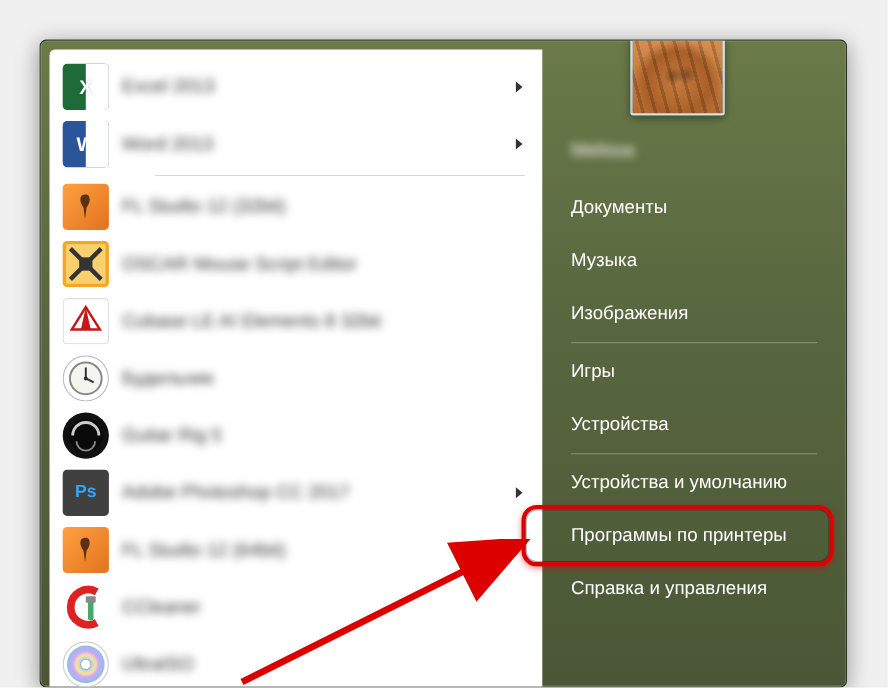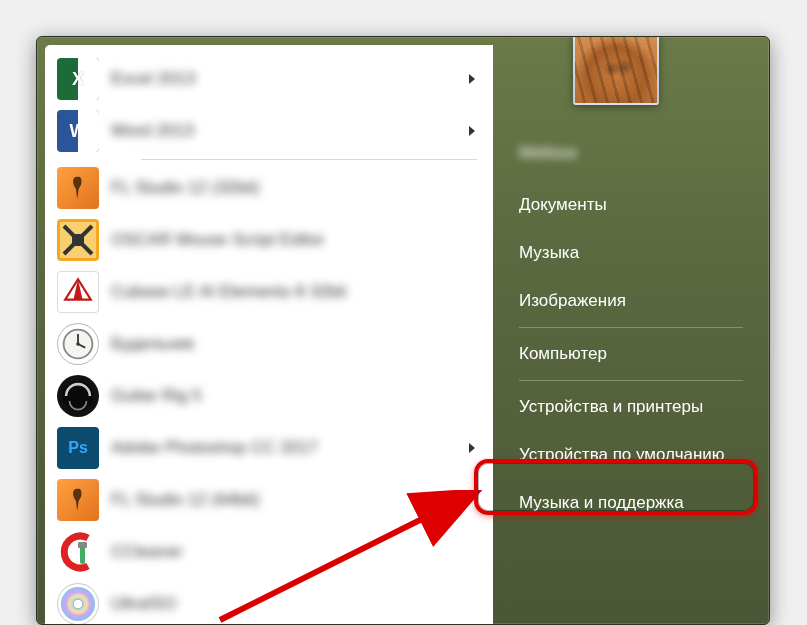--- a/index.html
+++ b/index.html
@@ -71,21 +71,21 @@
       border-left: 6px solid #333;
       margin-right: 6px;
     }
     .separator {
       height: 1px;
       background: #d8d8d8;
       margin: 2px 10px 2px 90px;
     }
     .right-panel {
       flex: 1;
-      padding: 28px 16px 0 26px;
+      padding: 12px 16px 0 26px;
       position: relative;
       border-radius: 20px;
     }
     .user-tile {
       position: absolute;
       top: -4px;
       right: 110px;
       width: 86px;
       height: 72px;
       background: linear-gradient(180deg,#a8c5d6,#7a9ab0);
@@ -157,21 +157,21 @@
     .ic-excel::before { content:''; position:absolute; right:0; top:0; bottom:0; width:50%; background:#fff; }
     .ic-excel span { position:relative; z-index:1; text-shadow:0 0 2px rgba(0,0,0,0.3); }
     .ic-word { background:#2a5699; }
     .ic-word::before { content:''; position:absolute; right:0; top:0; bottom:0; width:50%; background:#fff; }
     .ic-word span { position:relative; z-index:1; }
     .ic-fl { background:linear-gradient(135deg,#ffa040,#e2731f); }
     .ic-oscar { background:#f5a623; }
     .ic-cubase { background:#fff; box-shadow: inset 0 0 0 1px #ddd; }
     .ic-clock { background:#fff; box-shadow: inset 0 0 0 1px #bbb; border-radius:50%; }
     .ic-guitar { background:#111; border-radius:50%; color:#ddd; }
-    .ic-ps { background:#0c4a6e; }
+    .ic-ps { background:#404040; }
     .ic-ccleaner { background:#fff; }
     .ic-ultraiso { background:#fff; border-radius:50%; box-shadow: inset 0 0 0 1px #ccc; }
   </style>
 </head>
 <body>
 
 <div class="start-menu">
   <div class="left-panel">
 
     <div class="program-item">
@@ -297,25 +297,26 @@
   <div class="right-panel">
     <div class="user-tile">
       <div class="tiger"></div>
     </div>
     <div class="user-name">Melissa</div>
 
     <div class="right-item">Документы</div>
     <div class="right-item">Музыка</div>
     <div class="right-item">Изображения</div>
     <div class="right-separator"></div>
-    <div class="right-item">Компьютер</div>
+    <div class="right-item">Игры</div>
+    <div class="right-item">Устройства</div>
     <div class="right-separator"></div>
-    <div class="right-item">Устройства и принтеры</div>
-    <div class="right-item">Устройства по умолчанию</div>
-    <div class="right-item">Музыка и поддержка</div>
+    <div class="right-item">Устройства и умолчанию</div>
+    <div class="right-item">Программы по принтеры</div>
+    <div class="right-item">Справка и управления</div>
   </div>
 </div>
 
 <div class="highlight-box"></div>
 
 <svg class="arrow-annotation" viewBox="0 0 280 135">
   <defs>
     <marker id="ah" markerWidth="12" markerHeight="12" refX="9" refY="5" orient="auto">
       <polygon points="0,0 12,5 0,10" fill="#dc0000"></polygon>
     </marker>

